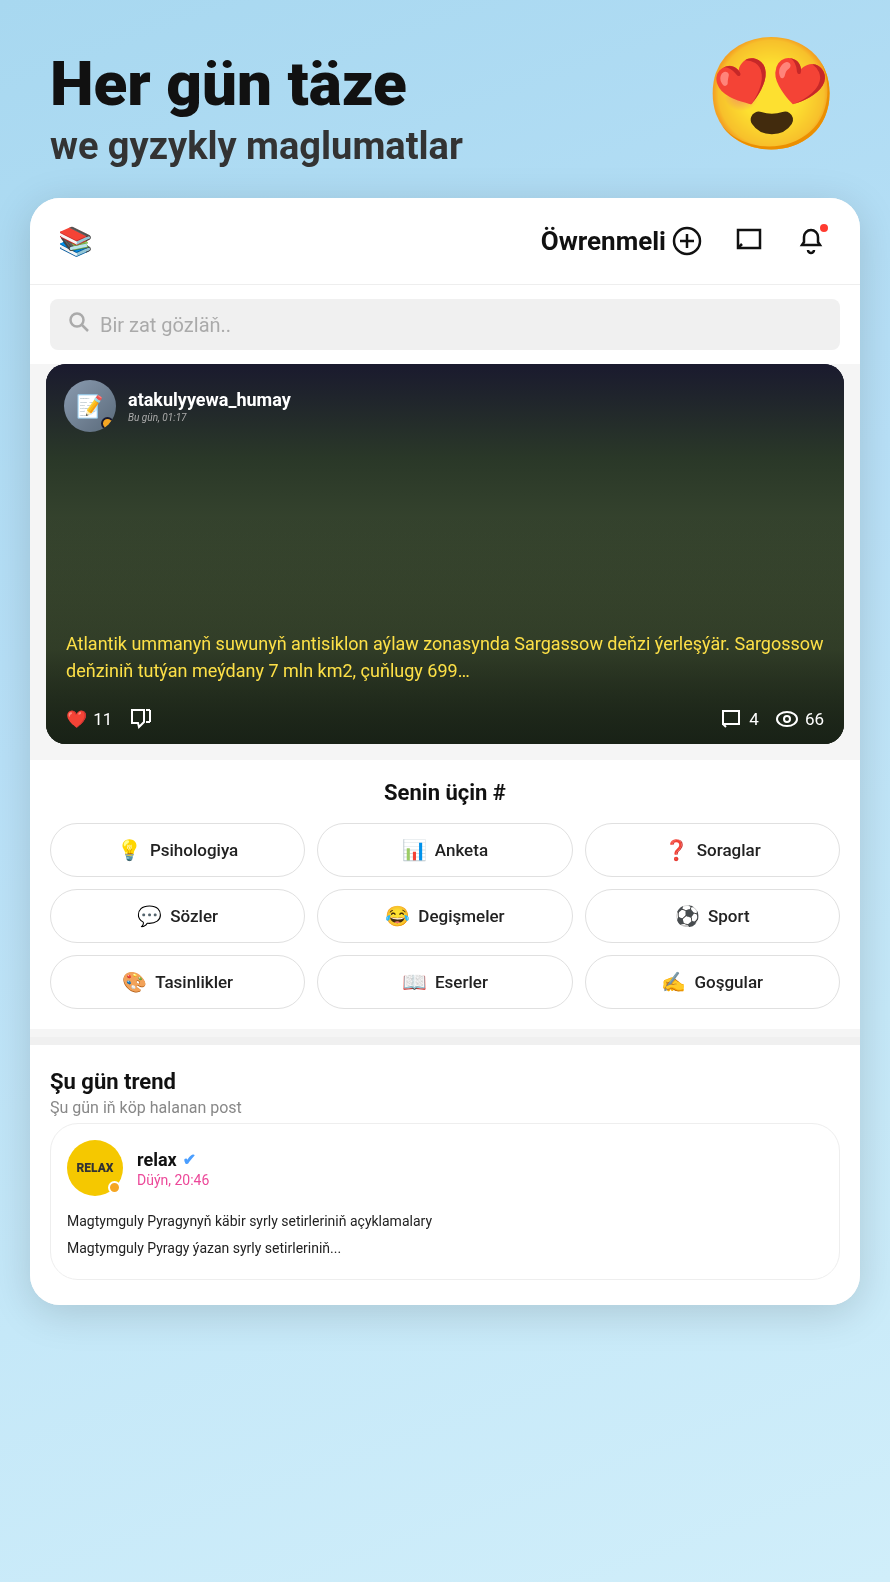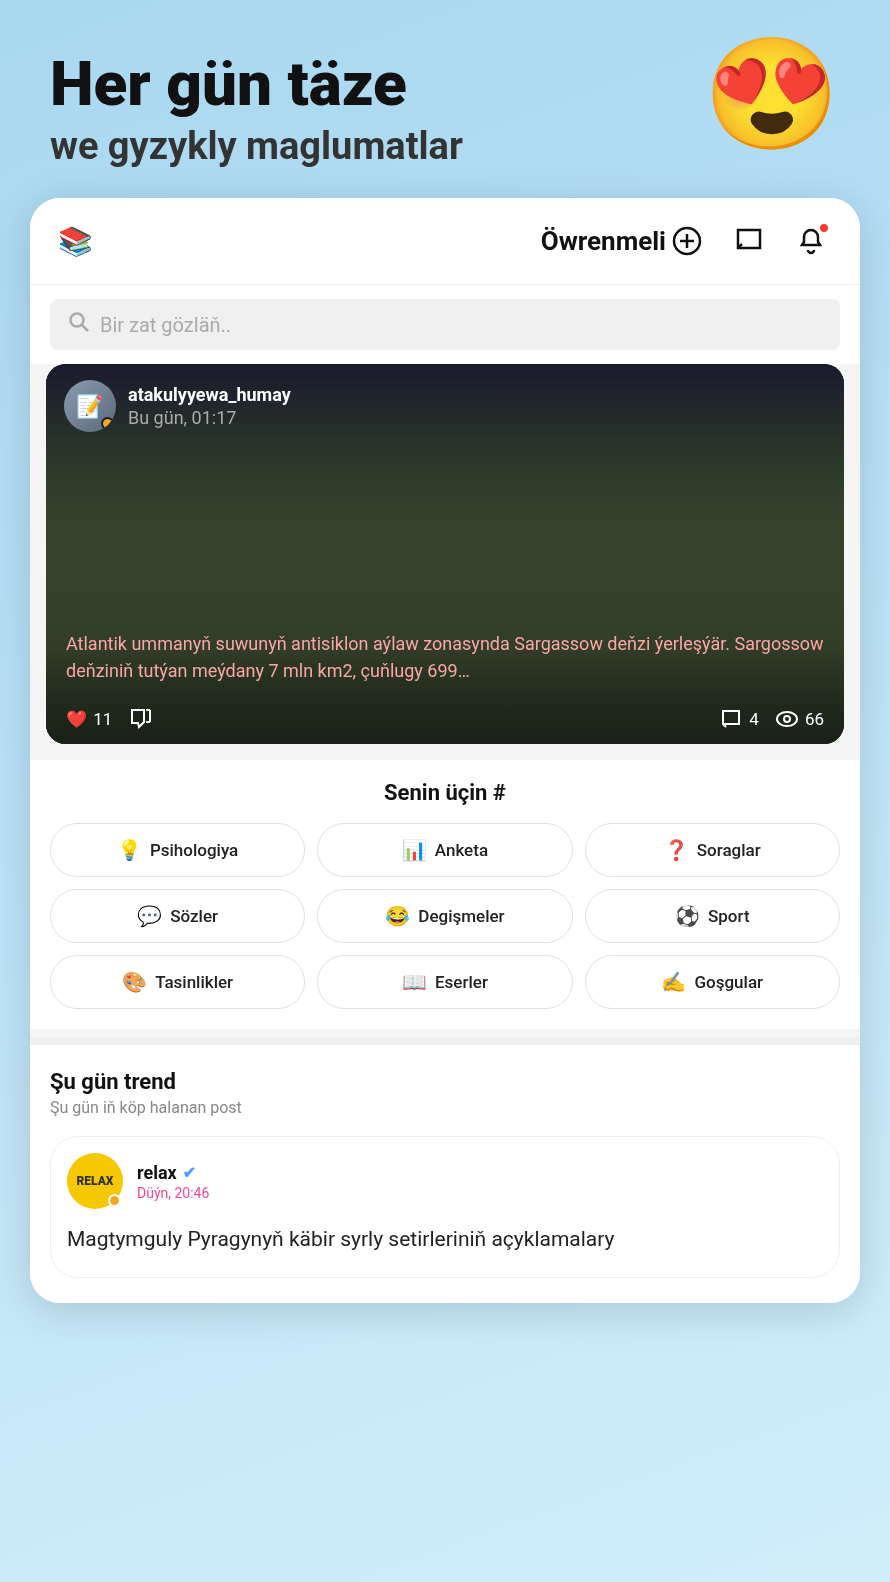--- a/index.html
+++ b/index.html
@@ -181,22 +181,23 @@
     }
 
     .post-user-info .username {
       color: #fff;
       font-weight: 700;
       font-size: 18px;
     }
 
     .post-user-info .timestamp {
       color: #aaa;
-      font-size: 18px;
+      font-size: 10px;
       margin-top: 2px;
+      font-style: italic;
     }
 
     .post-image-bg {
       width: 100%;
       height: 380px;
       background: linear-gradient(to bottom, rgba(26,26,46,0.6) 0%, rgba(40,50,40,0.3) 30%, rgba(60,70,50,0.7) 100%);
       position: relative;
       overflow: hidden;
     }
 
@@ -217,21 +218,21 @@
       height: 60%;
       background: linear-gradient(to bottom, transparent, rgba(20,30,20,0.8));
     }
 
     .post-text-overlay {
       position: absolute;
       bottom: 60px;
       left: 0;
       right: 0;
       padding: 0 20px;
-      color: #fca5a5;
+      color: #fde047;
       font-size: 18px;
       line-height: 1.5;
     }
 
     .post-footer {
       position: absolute;
       bottom: 0;
       left: 0;
       right: 0;
       padding: 12px 20px;
@@ -303,21 +304,21 @@
     .trend-title {
       font-size: 22px;
       font-weight: 700;
       color: #111;
       margin-bottom: 4px;
     }
 
     .trend-subtitle {
       font-size: 16px;
       color: #888;
-      margin-bottom: 19px;
+      margin-bottom: 6px;
     }
 
     .trend-post {
       background: #fff;
       border: 1px solid #eee;
       border-radius: 28px;
       padding: 16px;
     }
 
     .trend-post-header {
@@ -374,21 +375,21 @@
       font-size: 16px;
     }
 
     .trend-timestamp {
       font-size: 14px;
       color: #ec4899;
       margin-top: 2px;
     }
 
     .trend-content {
-      font-size: 21px;
+      font-size: 14px;
       color: #222;
       line-height: 1.6;
     }
 
     .trend-content p {
       margin-bottom: 4px;
     }
   </style>
 </head>
 <body>
@@ -542,17 +543,18 @@
         <div class="trend-user-info">
           <div class="trend-username">
             <span>relax</span>
             <span class="verified-icon">✔</span>
           </div>
           <div class="trend-timestamp">Düýn, 20:46</div>
         </div>
       </div>
       <div class="trend-content">
         <p>Magtymguly Pyragynyň käbir syrly setirleriniň açyklamalary</p>
+        <p>Magtymguly Pyragy ýazan syrly setirleriniň...</p>
       </div>
     </div>
   </div>
 
 </div>
 
 </body></html>

